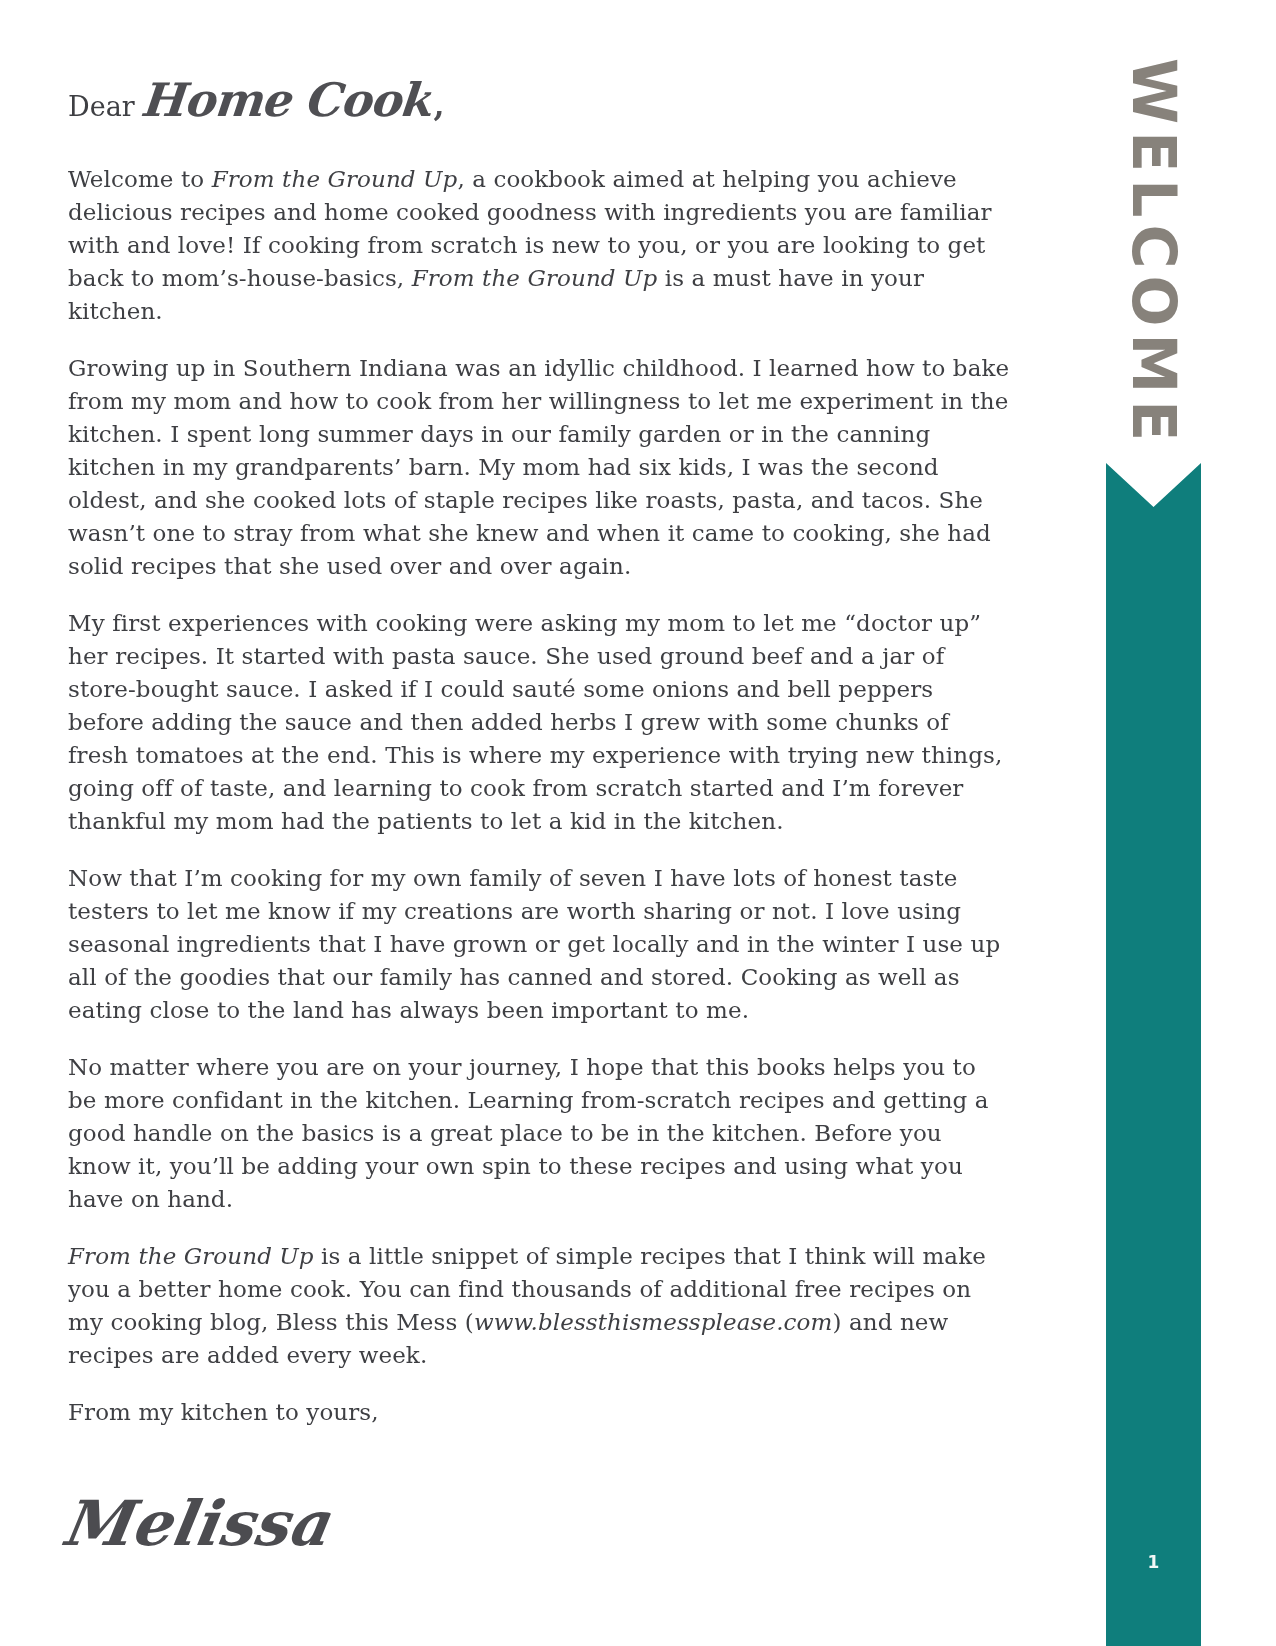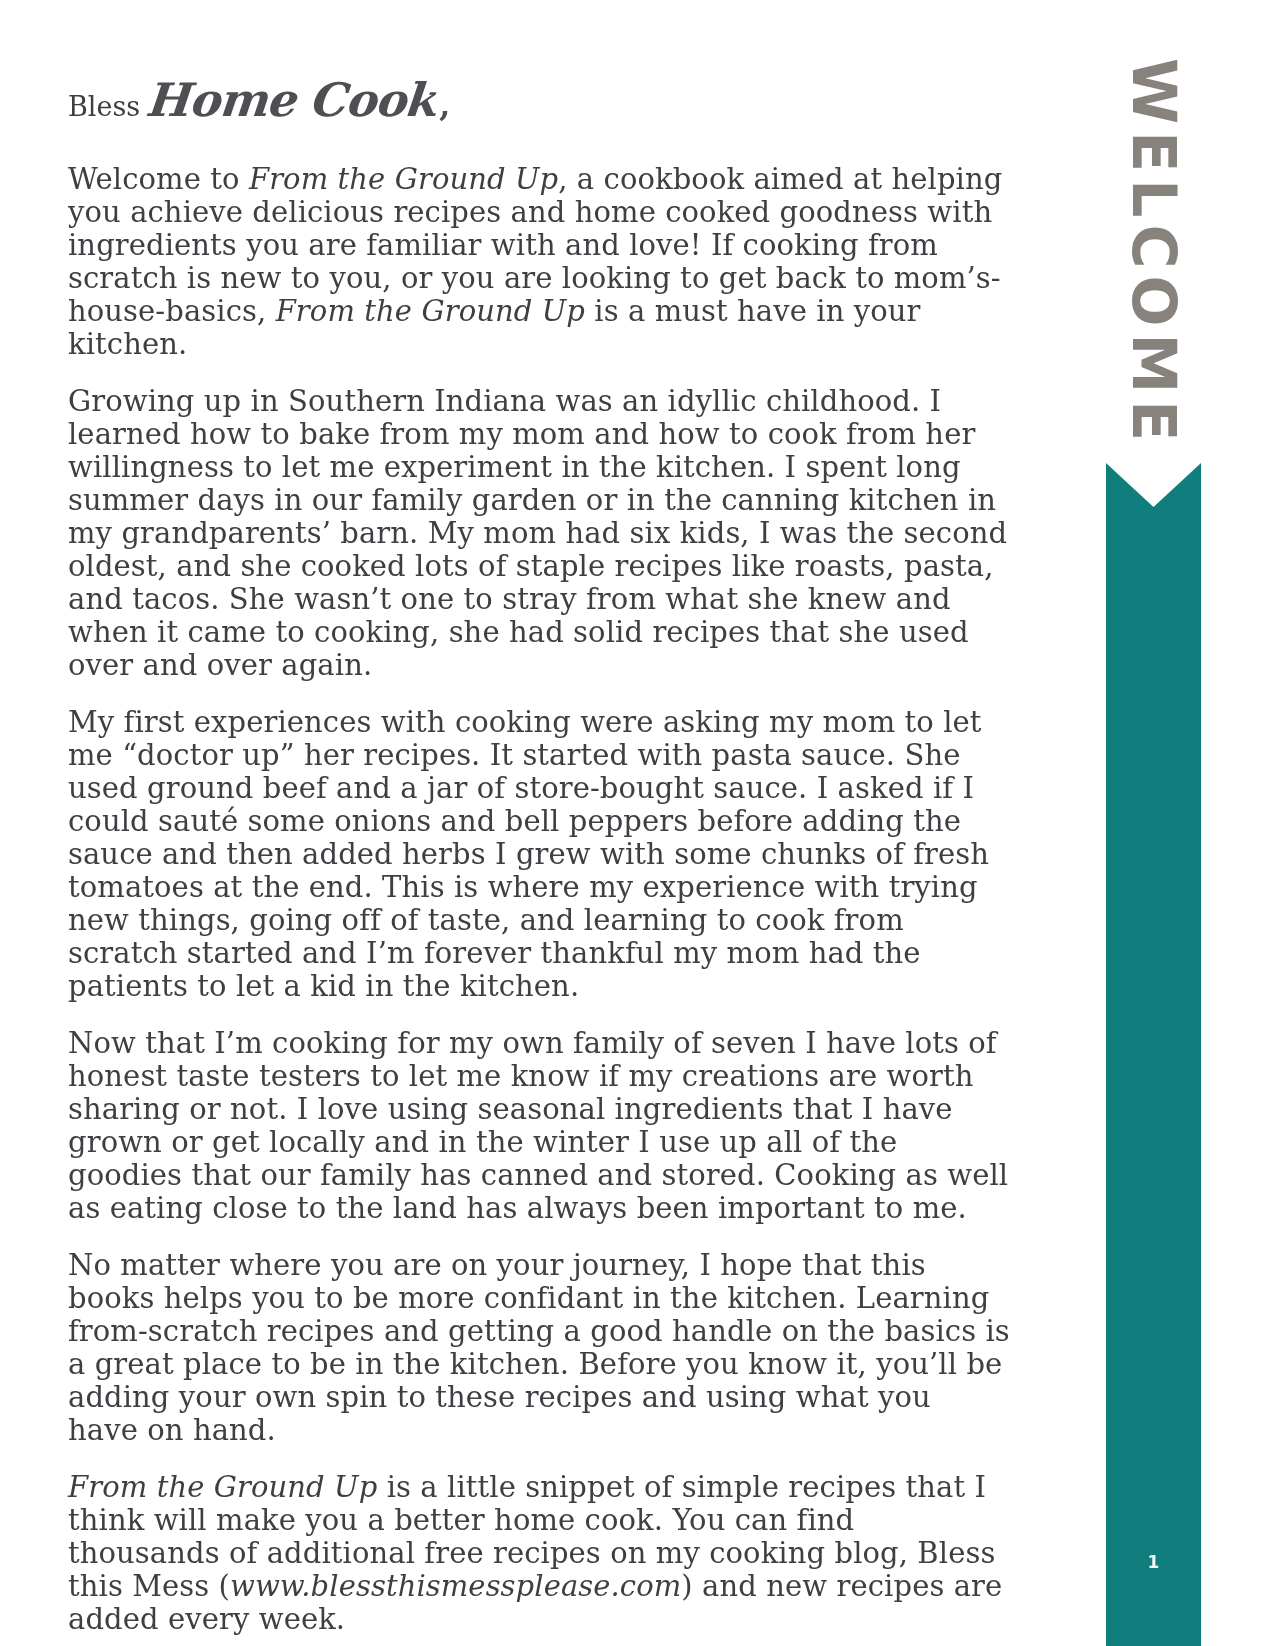--- a/index.html
+++ b/index.html
@@ -39,21 +39,21 @@
     margin-left: 10px;
     letter-spacing: -1px;
   }
   .salutation .comma {
     color: #4f4f53;
     font-size: 32px;
     font-weight: bold;
   }
   .para, .closing {
     margin: 0 0 24px 0;
-    font-size: 29px;
+    font-size: 23px;
     line-height: 33px;
     color: #3e3f43;
     letter-spacing: 0.1px;
   }
   .para em { font-style: italic; }
   .closing { margin-top: 24px; }
   .signature {
     margin-top: 34px;
     font-size: 62px;
     letter-spacing: 0px;
@@ -94,32 +94,33 @@
     font-size: 17px;
     color: #f2f7f6;
   }
 </style>
 </head>
 <body>
 
 <div class="page">
 
   <main class="letter">
-    <h1 class="salutation"><span>Bless</span><span class="script">Home Cook</span><span class="comma">,</span>
+    <h1 class="salutation"><span>Dear</span><span class="script">Home Cook</span><span class="comma">,</span>
     </h1>
 
     <div>
         <p class="para"><span>Welcome to </span><em>From the Ground Up</em><span>, a cookbook aimed at helping you achieve delicious recipes and home cooked goodness with ingredients you are familiar with and love!  If cooking from scratch is new to you, or you are looking to get back to mom’s-house-basics, </span><em>From the Ground Up</em><span> is a must have in your kitchen.</span></p>
         <p class="para"><span>Growing up in Southern Indiana was an idyllic childhood. I learned how to bake from my mom and how to cook from her willingness to let me experiment in the kitchen. I spent long summer days in our family garden or in the canning kitchen in my grandparents’ barn. My mom had six kids, I was the second oldest, and she cooked lots of staple recipes like roasts, pasta, and tacos. She wasn’t one to stray from what she knew and when it came to cooking, she had solid recipes that she used over and over again.</span></p>
         <p class="para"><span>My first experiences with cooking were asking my mom to let me “doctor up” her recipes. It started with pasta sauce. She used ground beef and a jar of store-bought sauce. I asked if I could sauté some onions and bell peppers before adding the sauce and then added herbs I grew with some chunks of fresh tomatoes at the end. This is where my experience with trying new things, going off of taste, and learning to cook from scratch started and I’m forever thankful my mom had the patients to let a kid in the kitchen.</span></p>
         <p class="para"><span>Now that I’m cooking for my own family of seven I have lots of honest taste testers to let me know if my creations are worth sharing or not. I love using seasonal ingredients that I have grown or get locally and in the winter I use up all of the goodies that our family has canned and stored. Cooking as well as eating close to the land has always been important to me.</span></p>
         <p class="para"><span>No matter where you are on your journey, I hope that this books helps you to be more confidant in the kitchen. Learning from-scratch recipes and getting a good handle on the basics is a great place to be in the kitchen. Before you know it, you’ll be adding your own spin to these recipes and using what you have on hand.</span></p>
         <p class="para"><em>From the Ground Up</em><span> is a little snippet of simple recipes that I think will make you a better home cook. You can find thousands of additional free recipes on my cooking blog, Bless this Mess (</span><em>www.blessthismessplease.com</em><span>) and new recipes are added every week.</span></p>
       </div>
 
+    <p class="closing">From my kitchen to yours,</p>
 
     <div class="signature script">Melissa</div>
   </main>
 
   <aside>
     <div class="welcome-label-wrap">
       <div class="welcome-label">WELCOME</div>
     </div>
     <div class="ribbon"></div>
     <div class="page-number">1</div>

